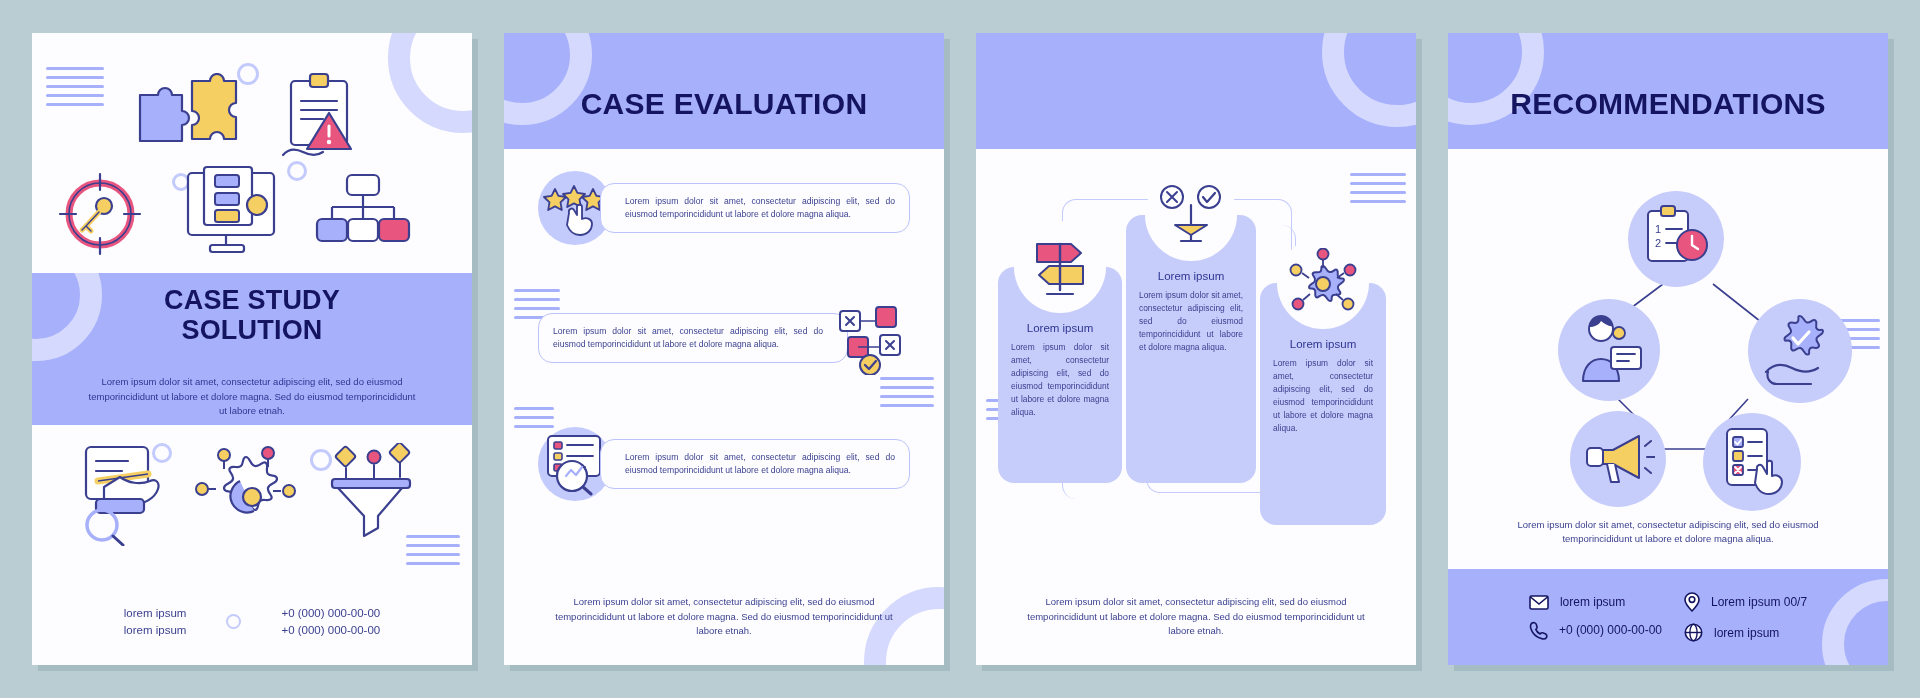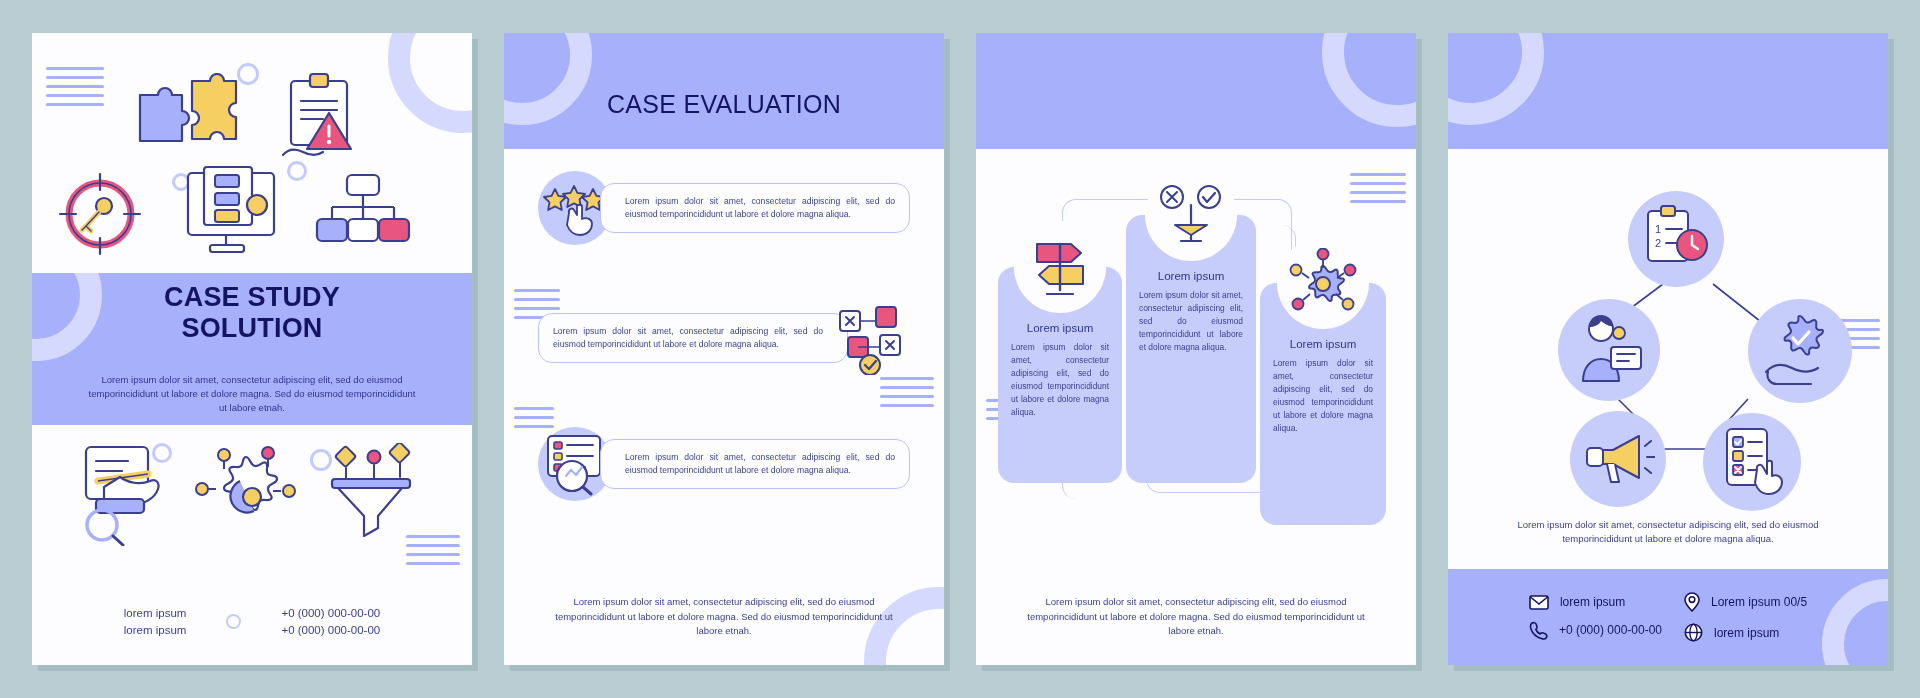--- a/index.html
+++ b/index.html
@@ -35,22 +35,22 @@
   .arc {
     position: absolute; border-radius: 50%;
     border: 22px solid #c7cdfb; background: transparent;
   }
   .arc-lt { border-color: #d4d9fd; }
 
   
   .p1-top { position: relative; height: 240px; background: #fdfdff; overflow: hidden; }
   .p1-band {
     position: relative; height: 152px; background: #a7b0fb; overflow: hidden;
-    display: flex; flex-direction: column; align-items: center; justify-content: center;
-    padding: 0 26px;
+    display: flex; flex-direction: column; align-items: center; justify-content: space-between;
+    padding: 12px 26px;
     gap: 20px;
   }
   .p1-title {
     position: relative; z-index: 3;
     font-size: 27px; font-weight: bold; letter-spacing: .2px;
     line-height: 1.12; text-align: center; color: #141461;
   }
   .p1-sub {
     position: relative; z-index: 3;
     margin-top: 10px; text-align: center;
@@ -65,21 +65,21 @@
   .p1-contact .col { display: flex; flex-direction: column; }
   .p1-contact .dot { width: 15px; height: 15px; border-radius: 50%; border: 2.5px solid #c3cafc; }
 
   
   .p-head {
     position: relative; height: 116px; background: #a7b0fb; overflow: hidden;
     display: flex; align-items: center; justify-content: center;
   }
   .p-head h2 {
     position: relative; z-index: 3;
-    font-size: 25px; font-weight: normal; color: #141461; letter-spacing: .3px; margin-top: 26px;
+    font-size: 30px; font-weight: bold; color: #141461; letter-spacing: .3px; margin-top: 26px;
   }
   .p-body { position: relative; height: 516px; background: #fdfdff; overflow: hidden; }
   .p-foot-txt {
     position: absolute; left: 38px; right: 38px; bottom: 26px;
     font-size: 9.5px; line-height: 1.55; color: #3a3f8f; text-align: center;
   }
 
   
   .p2-row { position: absolute; display: flex; align-items: center; }
   .p2-circle {
@@ -400,20 +400,21 @@
         <div class="p3-txt">Lorem ipsum dolor sit amet, consectetur adipiscing elit, sed do eiusmod temporincididunt ut labore et dolore magna aliqua.</div>
       </div>
 
       <div class="p-foot-txt">Lorem ipsum dolor sit amet, consectetur adipiscing elit, sed do eiusmod temporincididunt ut labore et dolore magna. Sed do eiusmod temporincididunt ut labore etnah.</div>
     </div>
   </div>
 
   <div class="panel">
     <div class="p-head">
       <div class="arc arc-lt" style="left:-50px;top:-54px;width:146px;height:146px;"></div>
+      <h2>RECOMMENDATIONS</h2>
     </div>
 
     <div class="p-body" style="height:420px;">
       <div class="deco-lines" style="right:8px;top:170px;width:56px;">
         <i></i>
           <i></i>
           <i></i>
           <i></i>
       </div>
 
@@ -494,21 +495,21 @@
           </svg>
           <span>+0 (000) 000-00-00</span>
         </div>
       </div>
       <div class="p4-contact-col">
         <div class="p4-ci">
           <svg width="16" height="20" viewBox="0 0 16 20">
             <path d="M8 1c3.9 0 7 3 7 6.8C15 12 8 19 8 19S1 12 1 7.8C1 4 4.1 1 8 1z" fill="#fff" stroke="#141461" stroke-width="1.6"></path>
             <circle cx="8" cy="7.6" r="2.8" fill="none" stroke="#141461" stroke-width="1.6"></circle>
           </svg>
-          <span>Lorem ipsum 00/5</span>
+          <span>Lorem ipsum 00/7</span>
         </div>
         <div class="p4-ci">
           <svg width="19" height="19" viewBox="0 0 19 19">
             <circle cx="9.5" cy="9.5" r="8.2" fill="#fff" stroke="#141461" stroke-width="1.6"></circle>
             <ellipse cx="9.5" cy="9.5" rx="3.6" ry="8.2" fill="none" stroke="#141461" stroke-width="1.4"></ellipse>
             <path d="M1.6 9.5h15.8" stroke="#141461" stroke-width="1.4"></path>
           </svg>
           <span>lorem ipsum</span>
         </div>
       </div>

